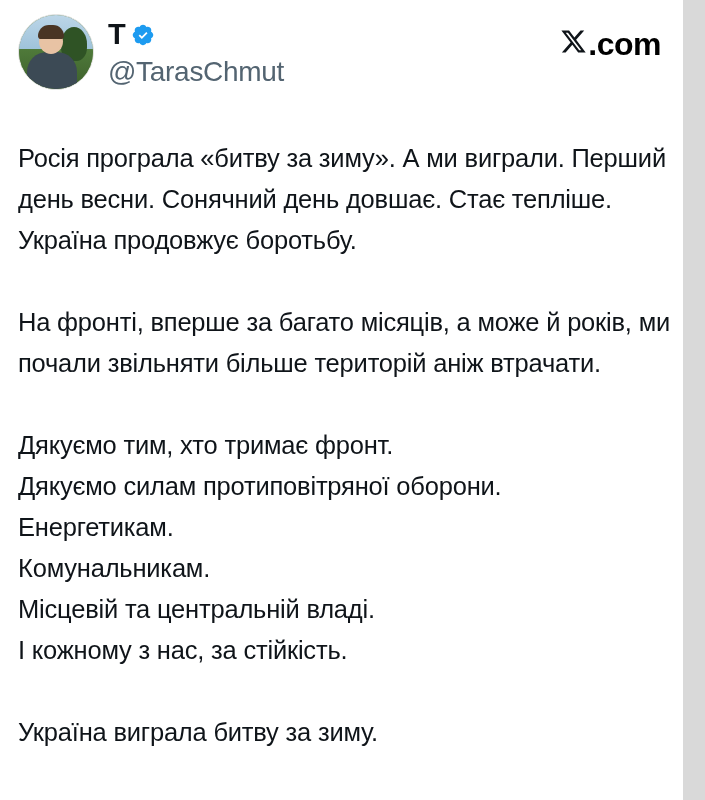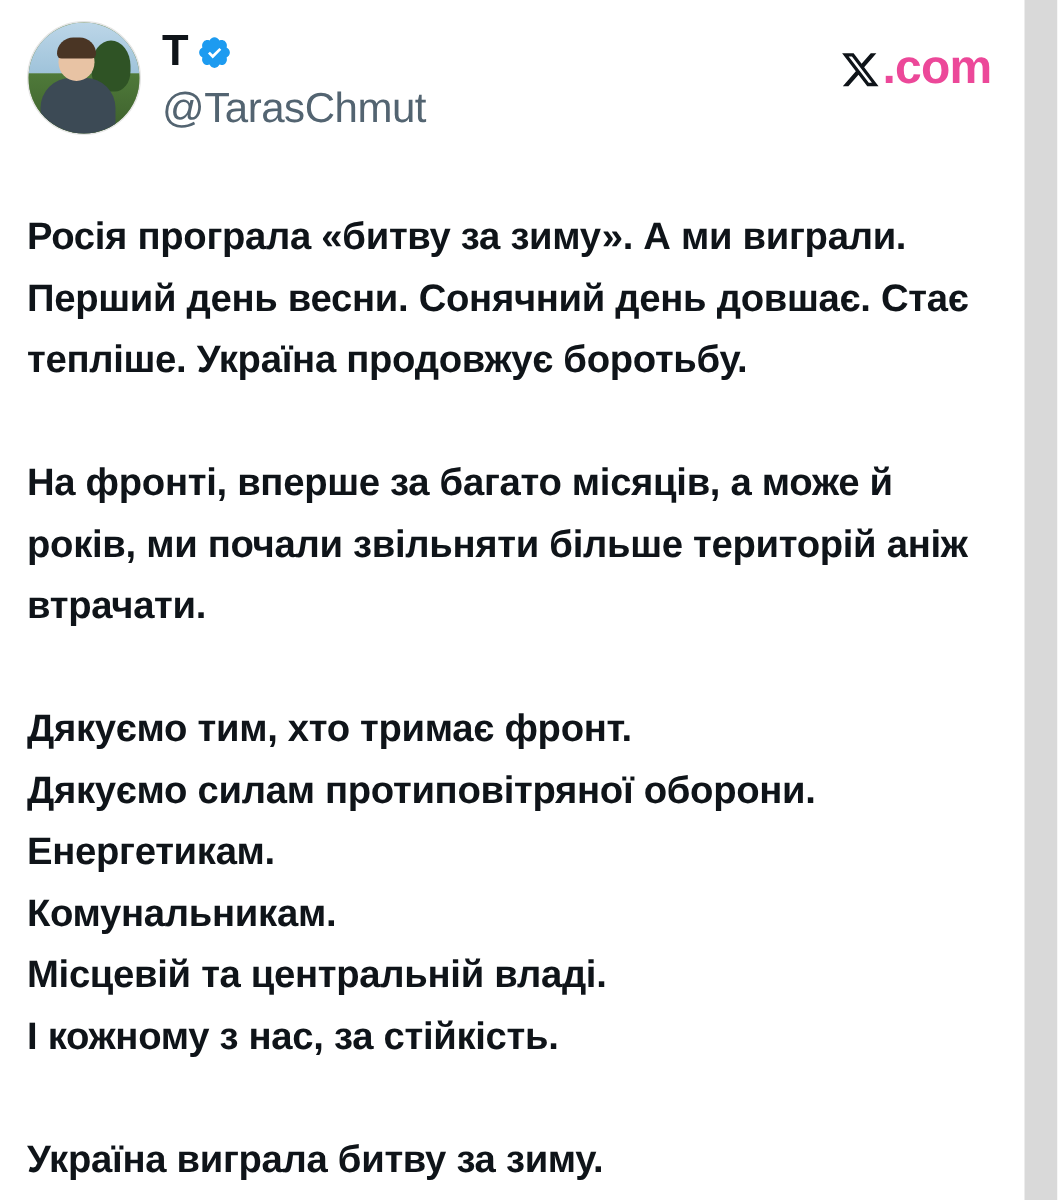--- a/index.html
+++ b/index.html
@@ -124,43 +124,41 @@
     display: inline-block;
   }
   .handle {
     margin-top: 7px;
     font-size: 28px;
     color: #536471;
     letter-spacing: -0.3px;
   }
   .brand {
     display: flex;
-    align-items: center;
     padding-top: 12px;
     padding-right: 26px;
     font-size: 32px;
     font-weight: bold;
-    color: #ec4899;
+    color: #000000;
     letter-spacing: -0.5px;
   }
   .brand .x-glyph {
     display: inline-block;
     width: 27px;
     height: 27px;
     margin-right: 1px;
   }
   .tweet-body {
     margin-top: 38px;
     font-size: 25.5px;
     line-height: 41px;
     color: #0f1419;
     letter-spacing: -0.2px;
     white-space: pre-wrap;
     padding-right: 16px;
-    font-weight: bold;
   }
 </style>
 </head>
 <body>
 
 <div class="card">
 
   <div class="right-strip"></div>
 
   <div class="header">

